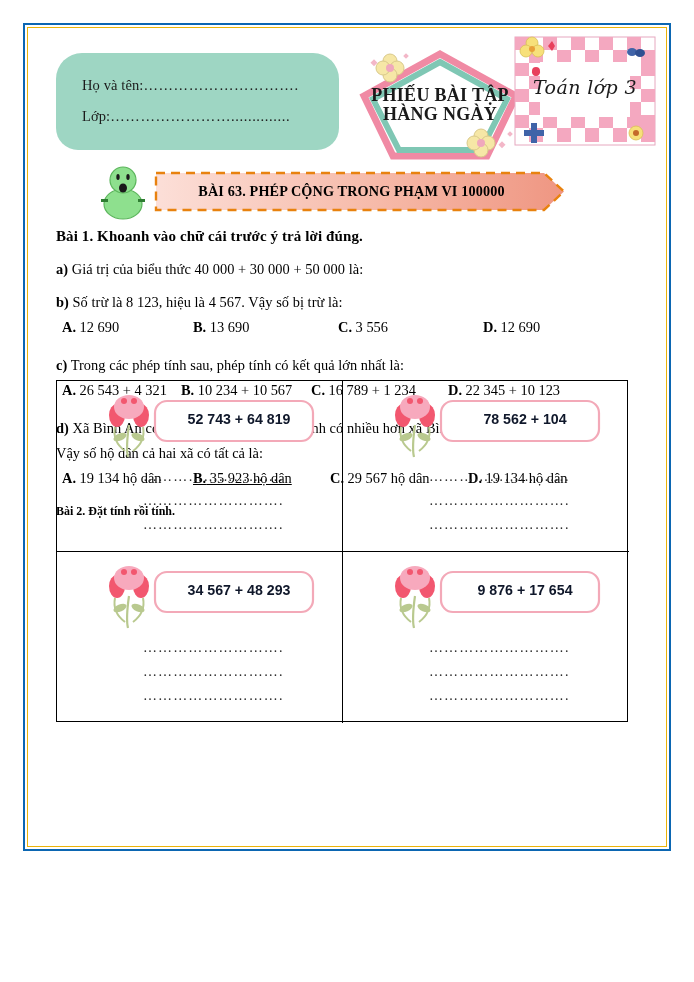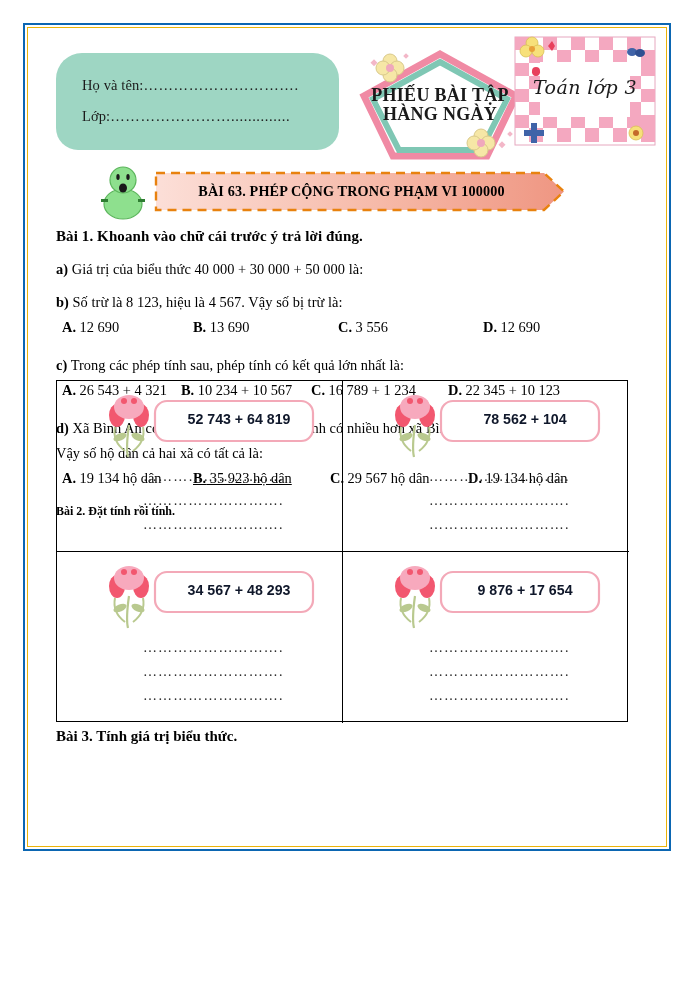--- a/index.html
+++ b/index.html
@@ -535,16 +535,15 @@
         <div class="expr">9 876 + 17 654</div>
       </div>
       <div class="answer-lines">
         <div class="ans-line">……………………….</div>
         <div class="ans-line">……………………….</div>
         <div class="ans-line">……………………….</div>
       </div>
     </div>
   </div>
 
-  <div class="q3-title">Bài 3. Tính giá trị biểu thức.</div>
 
  </div>
 </div>
 
 </body></html>

